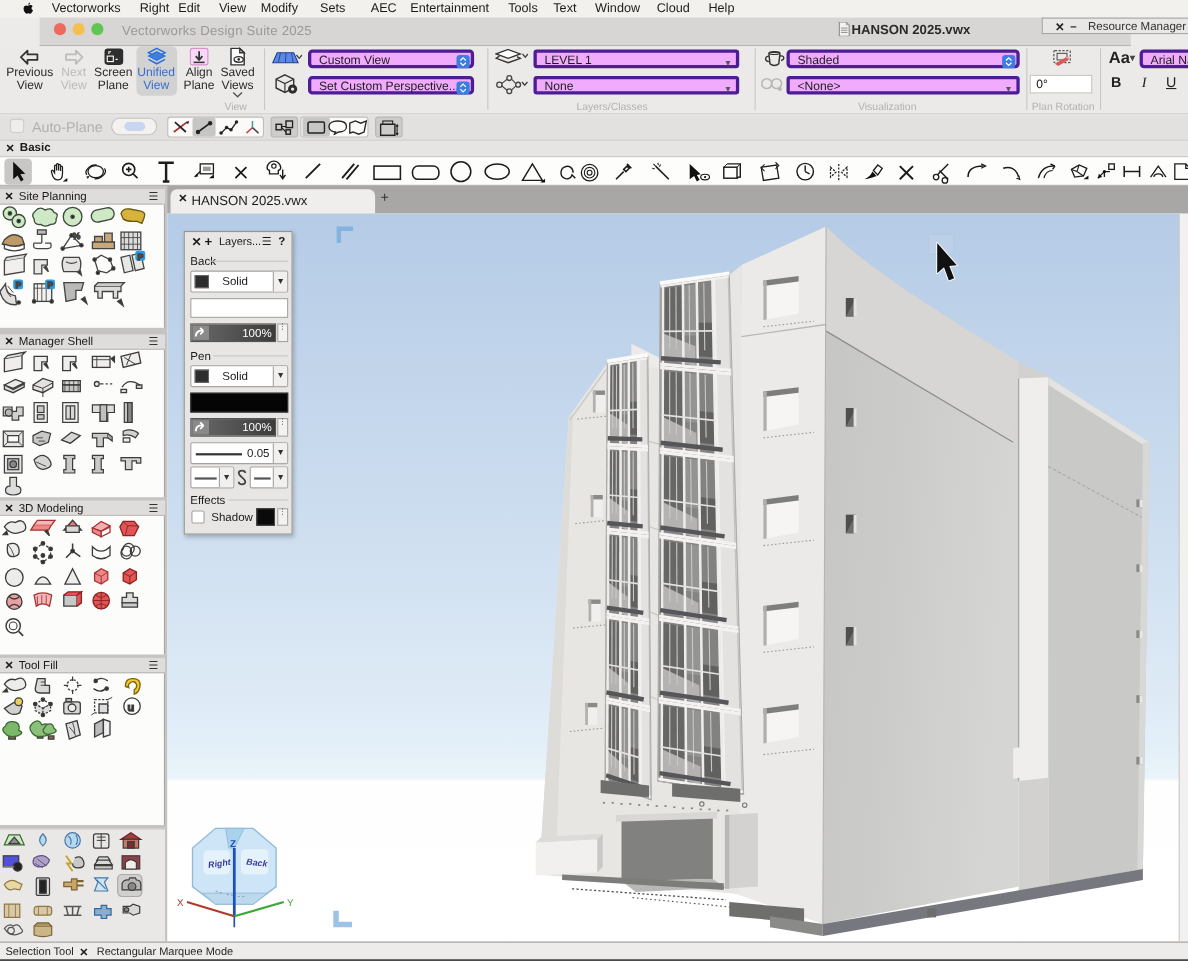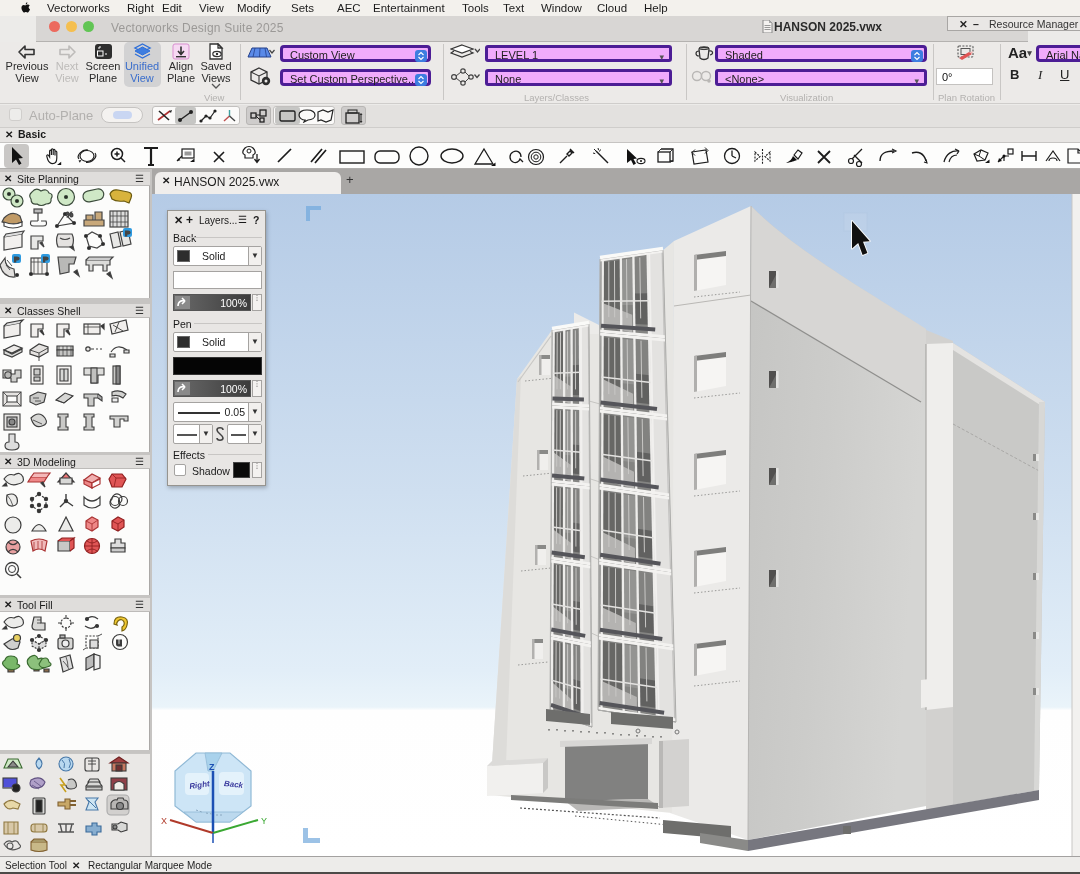--- a/index.html
+++ b/index.html
@@ -478,21 +478,21 @@
             <path d="M86 74 l3 -3 h24 l-3 3" fill="#ccc"></path>
             <path d="M107 88 l5 4 l-2 -6 z" fill="#333"></path>
         </g>
       </svg>
     </div>
   </div>
 
   <div class="pal" style="top:135px">
     <div class="palhdr">
         <span class="x">✕</span>
-        <span class="nm">Classes Shell</span>
+        <span class="nm">Manager Shell</span>
         <span class="hb">☰</span>
       </div>
     <div class="palbody" style="height:134px">
       <svg width="150" height="134" viewBox="0 0 150 134">
         <g stroke="#3c3c3c" stroke-width="1.2" fill="#f0eeec">
           <path d="M4 8 l16 -3 v12 l-16 3 z"></path>
             <path d="M4 8 l3 -3 l16 -3 l-3 3" fill="#ddd"></path>
           <path d="M31 6 h12 v5 h-5 v8 h-7 z"></path>
             <path d="M40 13 l4 4 l-2 -5 z" fill="#333"></path>
           <path d="M57 6 h12 v5 h-5 v8 h-7 z"></path>

